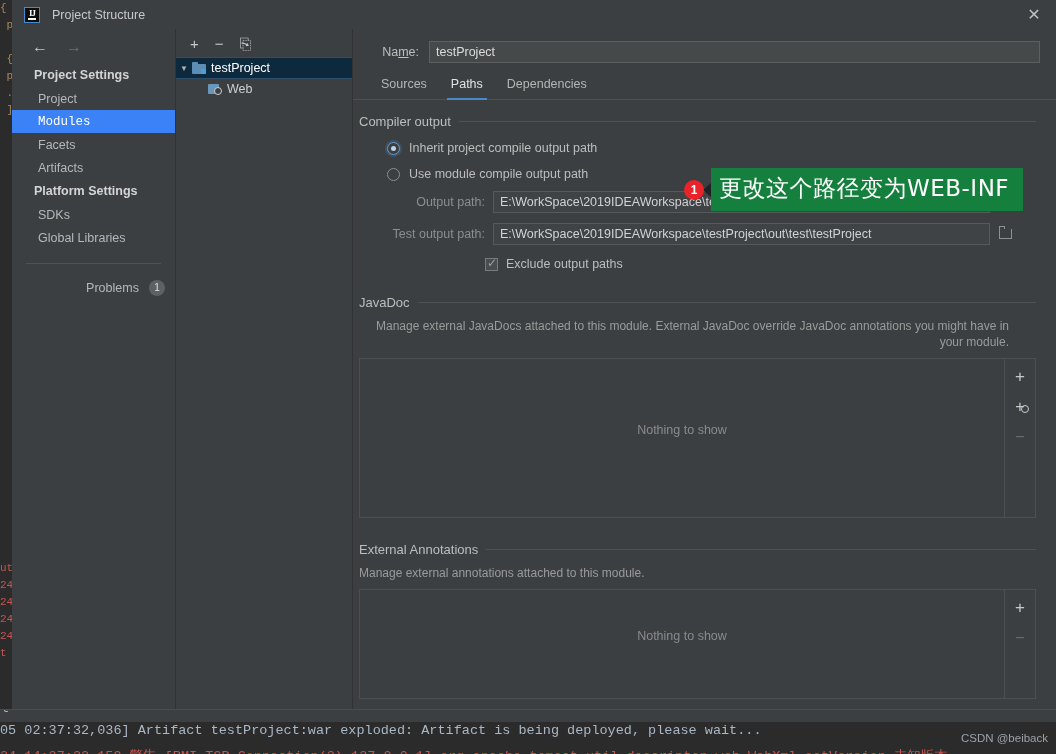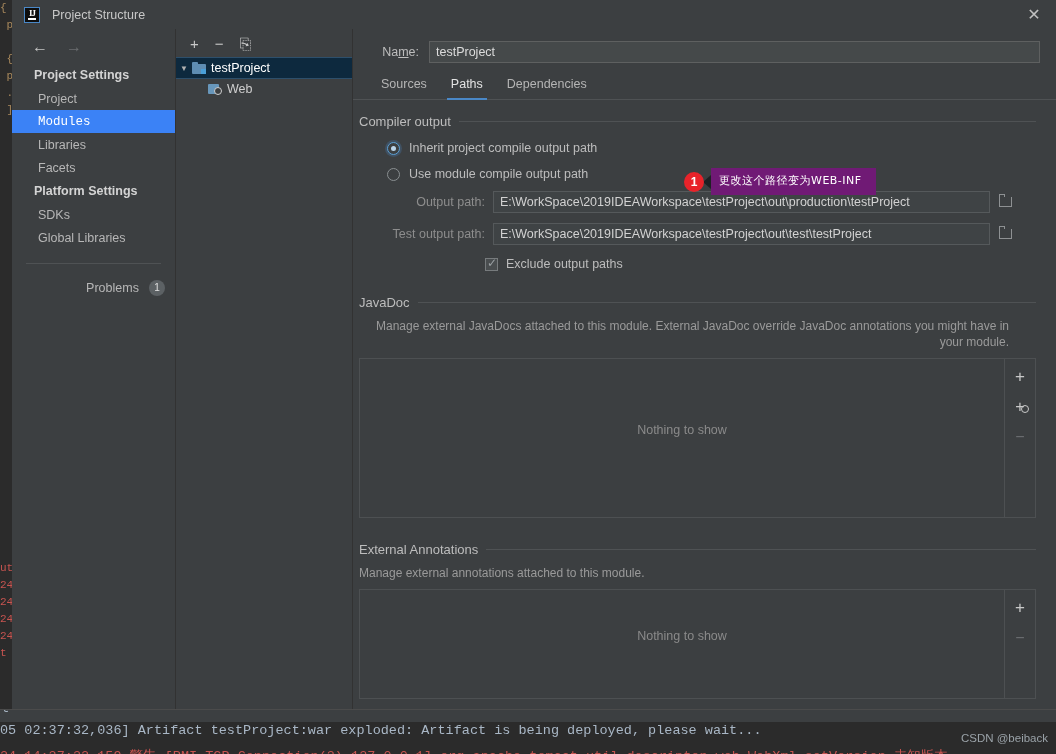--- a/index.html
+++ b/index.html
@@ -588,23 +588,23 @@
     z-index: 2;
   }
   #callout-arrow {
     width: 0; height: 0;
     border-top: 7px solid transparent;
     border-bottom: 7px solid transparent;
     border-right: 8px solid #1f2124;
     margin-left: -1px;
   }
   #callout-box {
-    background: #701a75;
+    background: #15803d;
     color: #ffffff;
-    font-size: 11px;
+    font-size: 23px;
     font-family: "DejaVu Sans", "Liberation Sans", sans-serif;
     padding: 5px 14px 7px 8px;
     white-space: nowrap;
     letter-spacing: 0.5px;
   }
 </style>
 </head>
 <body>
 
 <div id="ide-bg">
@@ -639,22 +639,22 @@
 
     <div id="sidebar">
       <div id="nav-arrows">
         <div class="arrow back">←</div>
         <div class="arrow fwd">→</div>
       </div>
 
       <div class="group-title">Project Settings</div>
       <div class="nav-item">Project</div>
       <div class="nav-item selected">Modules</div>
-      <div class="nav-item">Libraries</div>
       <div class="nav-item">Facets</div>
+      <div class="nav-item">Artifacts</div>
 
       <div class="group-title">Platform Settings</div>
       <div class="nav-item">SDKs</div>
       <div class="nav-item">Global Libraries</div>
 
       <div class="sep-line"></div>
 
       <div class="nav-item problems">
         <span>Problems</span>
         <span class="badge">1</span>

